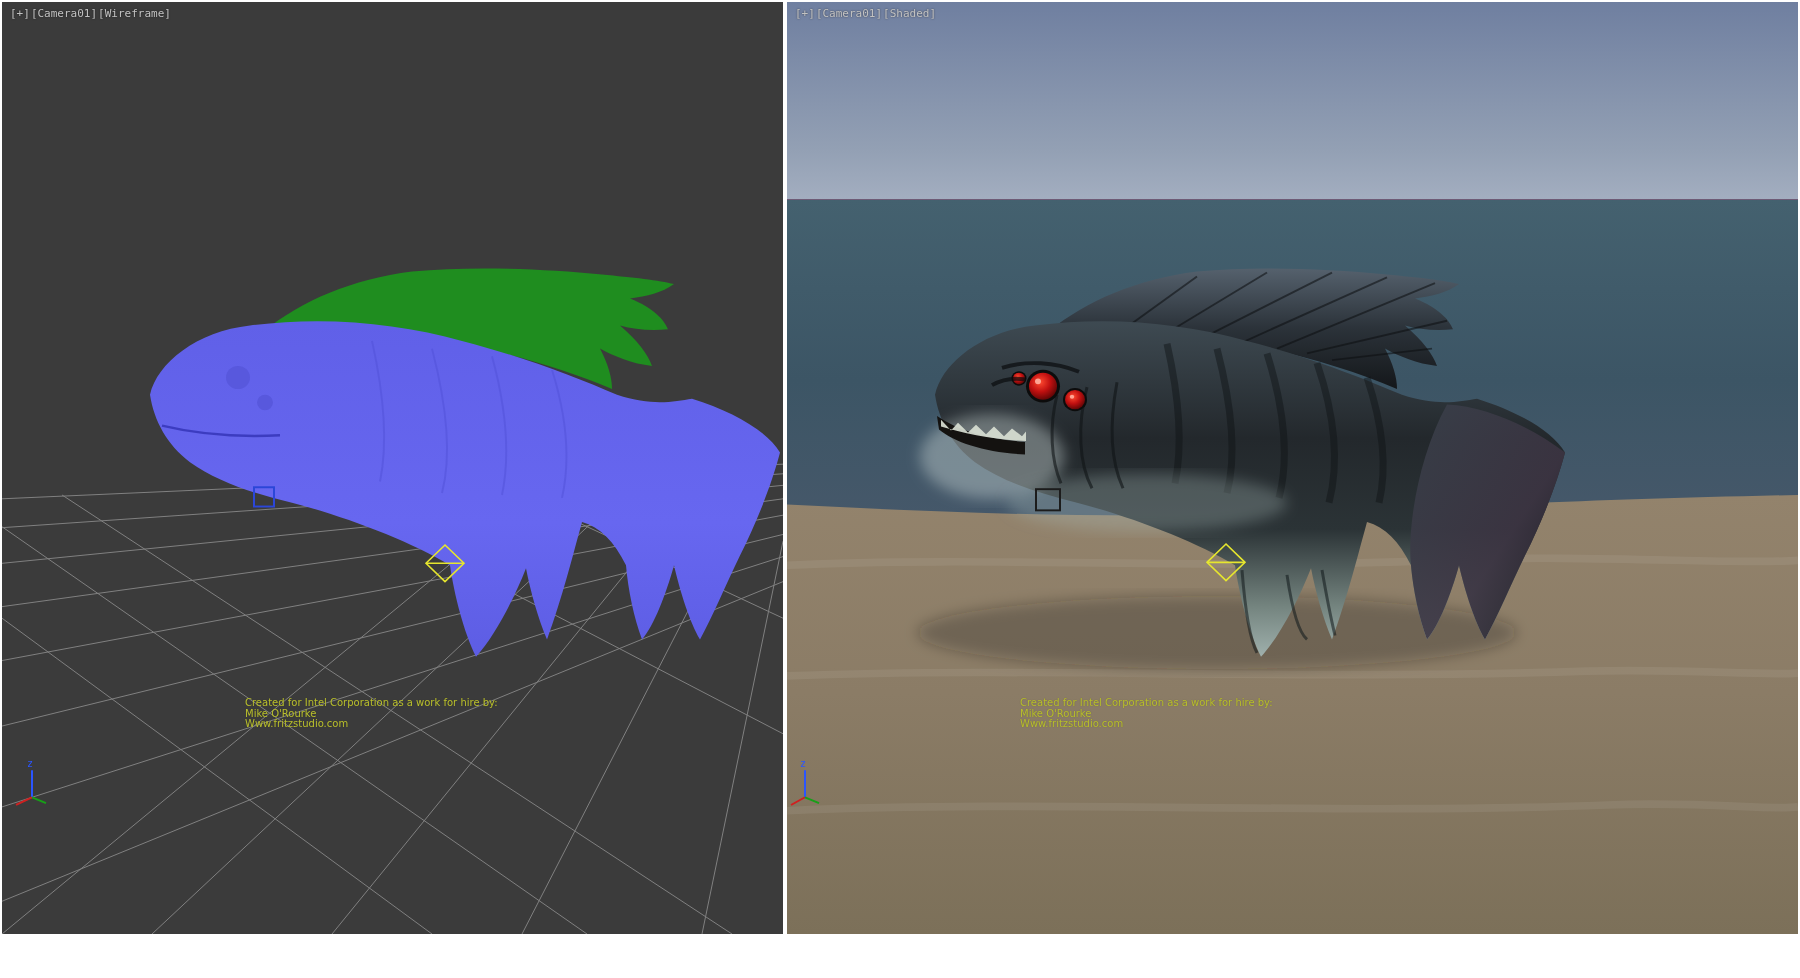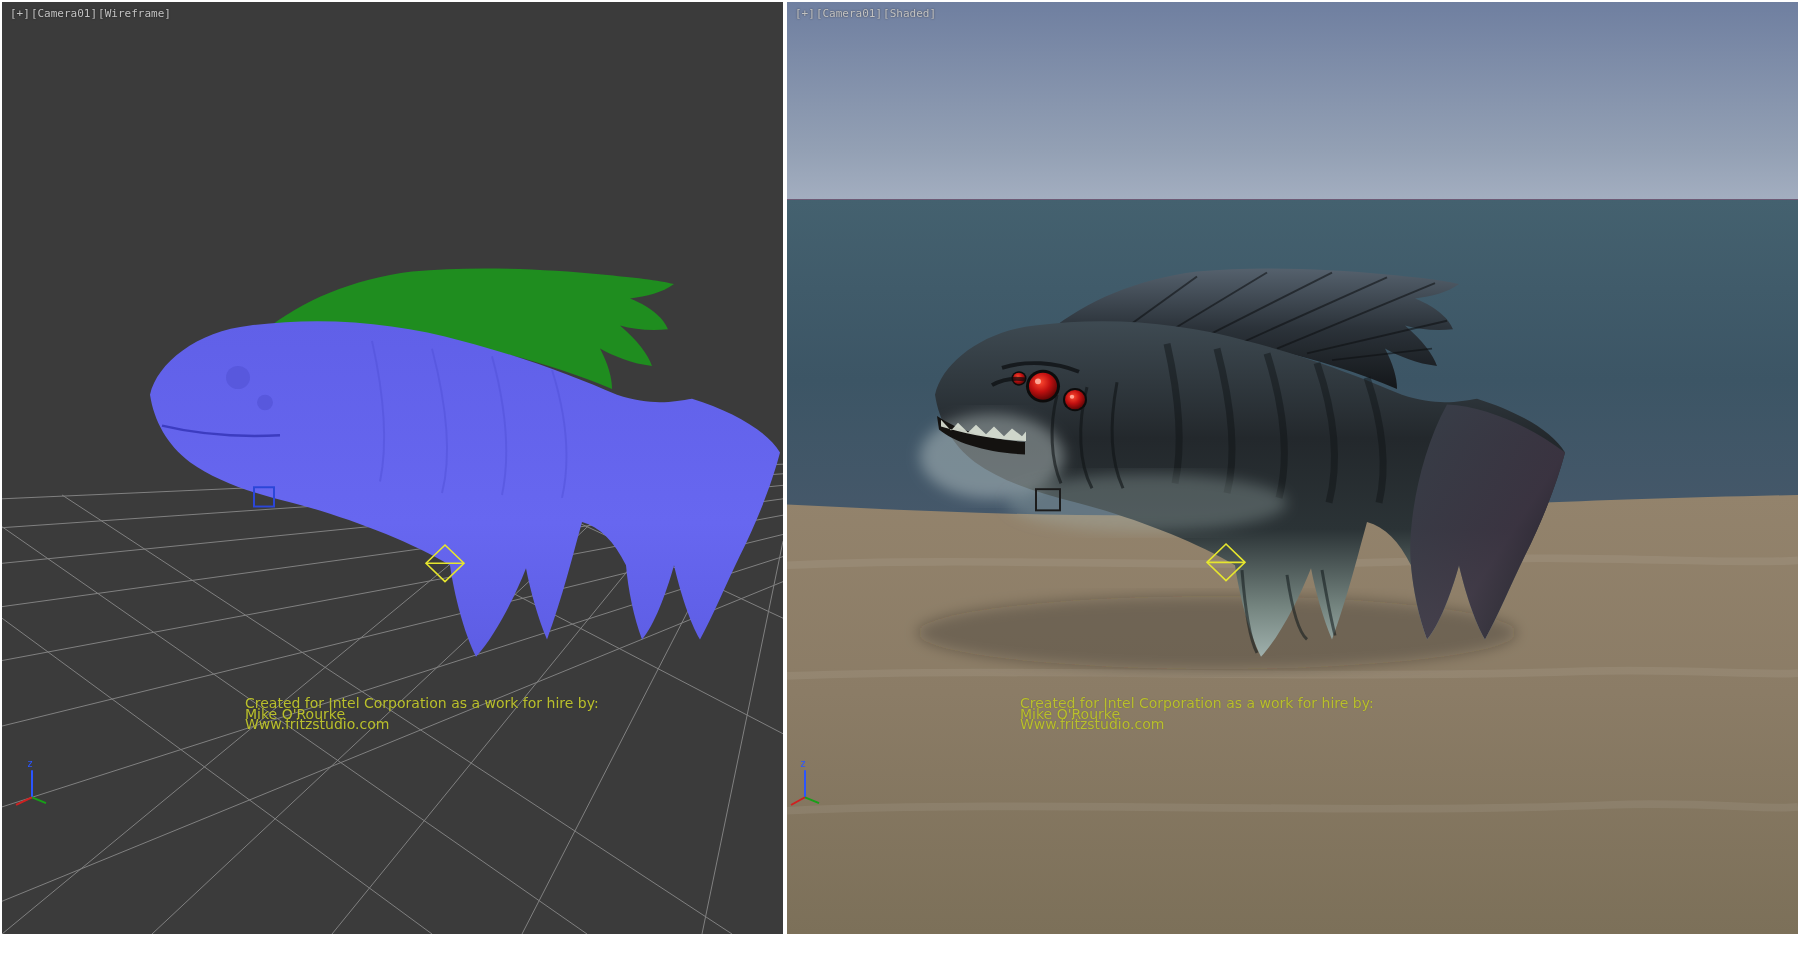--- a/index.html
+++ b/index.html
@@ -35,21 +35,21 @@
     letter-spacing:0px;
     text-shadow:0 0 2px rgba(0,0,0,0.55);
     cursor:default;
     user-select:none;
   }
   .vp-label span{margin-right:1px;}
   .watermark{
     position:absolute;
     z-index:25;
     font-family:"DejaVu Sans","Liberation Sans",sans-serif;
-    font-size:14px;
+    font-size:10px;
     line-height:10.5px;
     color:#b9bf2e;
     text-shadow:0 0 1px rgba(60,60,0,0.4);
     white-space:nowrap;
     pointer-events:none;
   }
   .viewport.left .watermark{left:243px;top:696px;}
   .viewport.right .watermark{left:233px;top:696px;}
 </style>
 </head>

